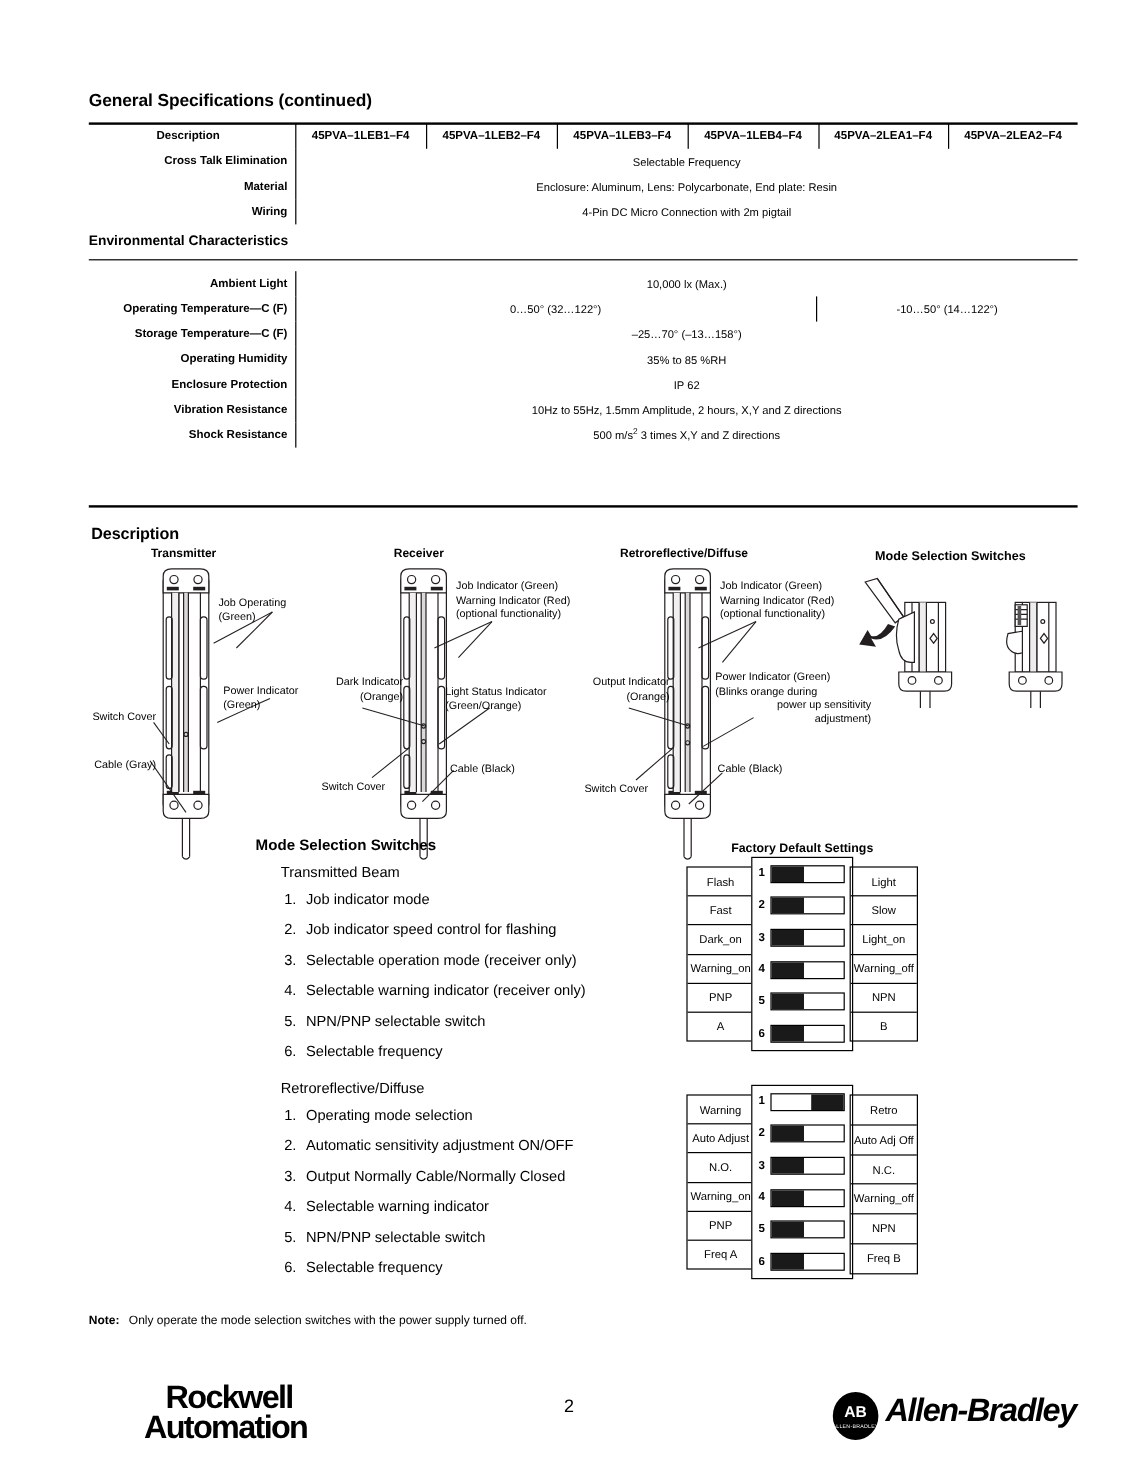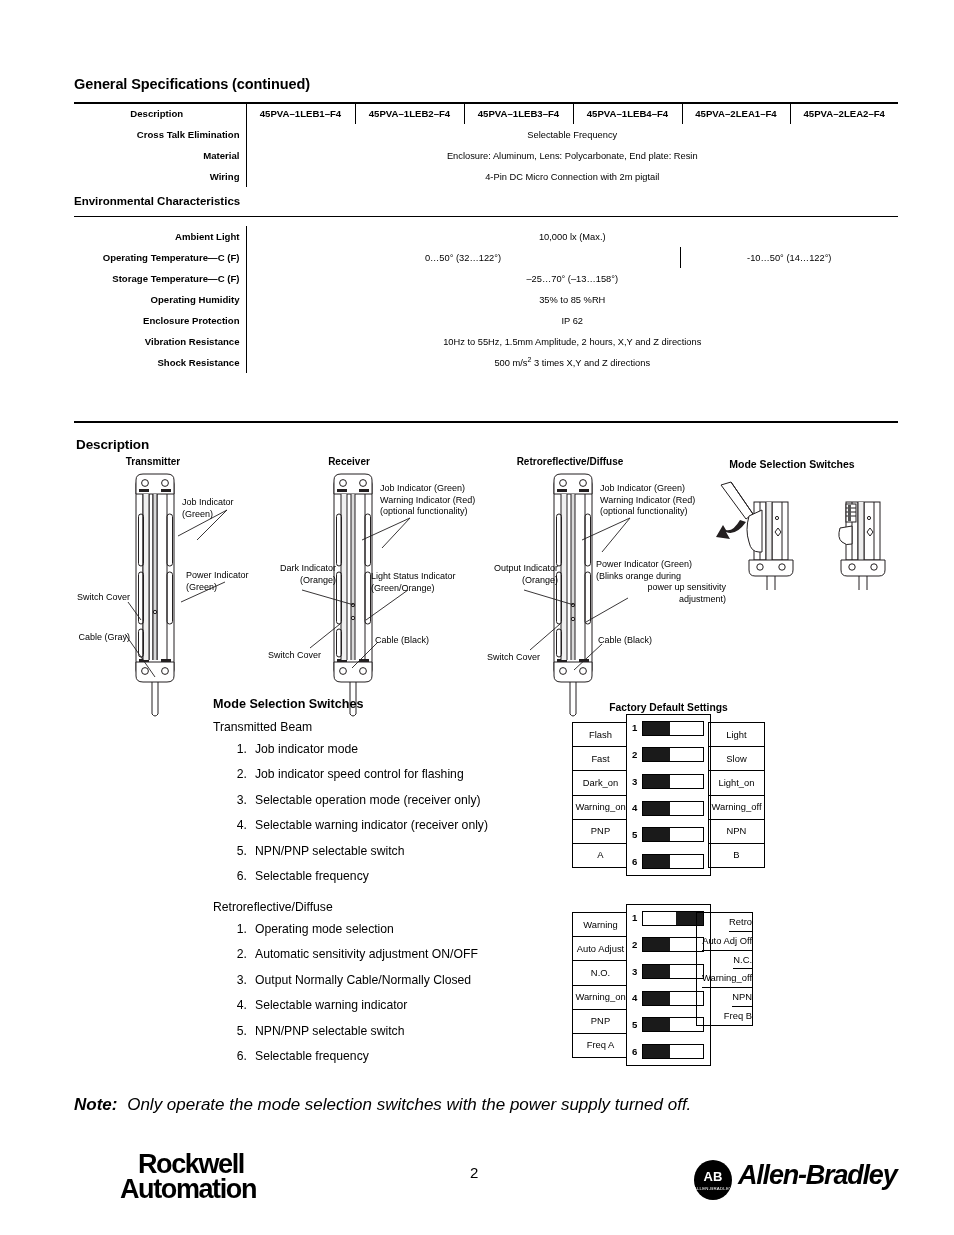--- a/index.html
+++ b/index.html
@@ -46,21 +46,21 @@
   }
   .callout{
     position:absolute;font-size:9px;line-height:11.5px;color:#000;
   }
   .callout.r{text-align:right;}
   svg{display:block;overflow:visible;}
   .fig{position:absolute;}
 
   
   .ms-title{position:absolute;font-weight:bold;font-size:12.6px;}
-  .ms-sub{position:absolute;font-size:12.2px;}
+  .ms-sub{position:absolute;font-size:12.2px;margin-left:21px;}
   ol.ms{
     position:absolute;margin:0;padding:0 0 0 42px;
     font-size:12.2px;list-style:none;
   }
   ol.ms li{
     margin:0 0 11.4px 0;padding:0;position:relative;line-height:14px;
   }
   ol.ms li .num{position:absolute;left:-28px;width:20px;text-align:right;}
 
   
@@ -95,21 +95,21 @@
   .sw{
     width:62px;height:15px;border:1.6px solid #000;box-sizing:border-box;
     background:#fff;position:relative;display:flex;
   }
   .sw .knob{
     width:45%;height:100%;background:#1a1a1a;
   }
   .sw.right{justify-content:flex-end;}
 
   
-  .note{position:absolute;font-size:17px;font-style:italic;}
+  .note{position:absolute;font-size:10px;}
   .note b{font-weight:bold;}
 
   
   .footer-rw{
     position:absolute;font-weight:bold;font-style:normal;
     letter-spacing:-1.4px;line-height:25px;font-size:27px;
     font-family:"Liberation Sans", sans-serif;
   }
   .footer-rw .l2{display:block;}
   .pagenum{position:absolute;font-size:15px;}
@@ -258,21 +258,21 @@
   <svg class="fig" style="left:75px;top:472px;" width="250" height="215" viewBox="0 0 250 215">
     <g stroke="#231f20" stroke-width="0.9" fill="none">
       <line x1="152" y1="38" x2="103" y2="64"></line>
       <line x1="152" y1="38" x2="122" y2="68"></line>
       <line x1="150" y1="110" x2="106" y2="130"></line>
       <line x1="53" y1="130" x2="66" y2="148"></line>
       <line x1="50" y1="162" x2="80" y2="205"></line>
     </g>
   </svg>
   <div class="callout" style="left:182px;top:497px;width:95px;">
-    <span>Job Indicator</span><br>
+    <span>Job Operating</span><br>
     <span>(Green)</span>
   </div>
   <div class="callout" style="left:186px;top:570px;width:100px;">
     <span>Power Indicator</span><br>
     <span>(Green)</span>
   </div>
   <div class="callout r" style="left:58px;top:592px;width:72px;">Switch Cover</div>
   <div class="callout r" style="left:52px;top:632px;width:78px;">Cable (Gray)</div>
 
   <div class="figcap" style="left:300px;top:456px;width:98px;">Receiver</div>
@@ -576,21 +576,21 @@
             <span class="knob"></span>
           </span>
         </div>
         <div class="dip-row">
           <span class="idx">6</span>
           <span class="sw">
             <span class="knob"></span>
           </span>
         </div>
       </div>
-    <div class="dip-col" id="dip1-right" style="left:124px;top:0px;width:57px;height:114px;align-items:flex-end;">
+    <div class="dip-col" id="dip1-right" style="left:136px;top:0px;width:57px;height:150px;">
         <div class="cell">Retro</div>
         <div class="cell">Auto Adj Off</div>
         <div class="cell">N.C.</div>
         <div class="cell">Warning_off</div>
         <div class="cell">NPN</div>
         <div class="cell">Freq B</div>
       </div>
   </div>
 
   <div class="note" style="left:74px;top:1095px;">

